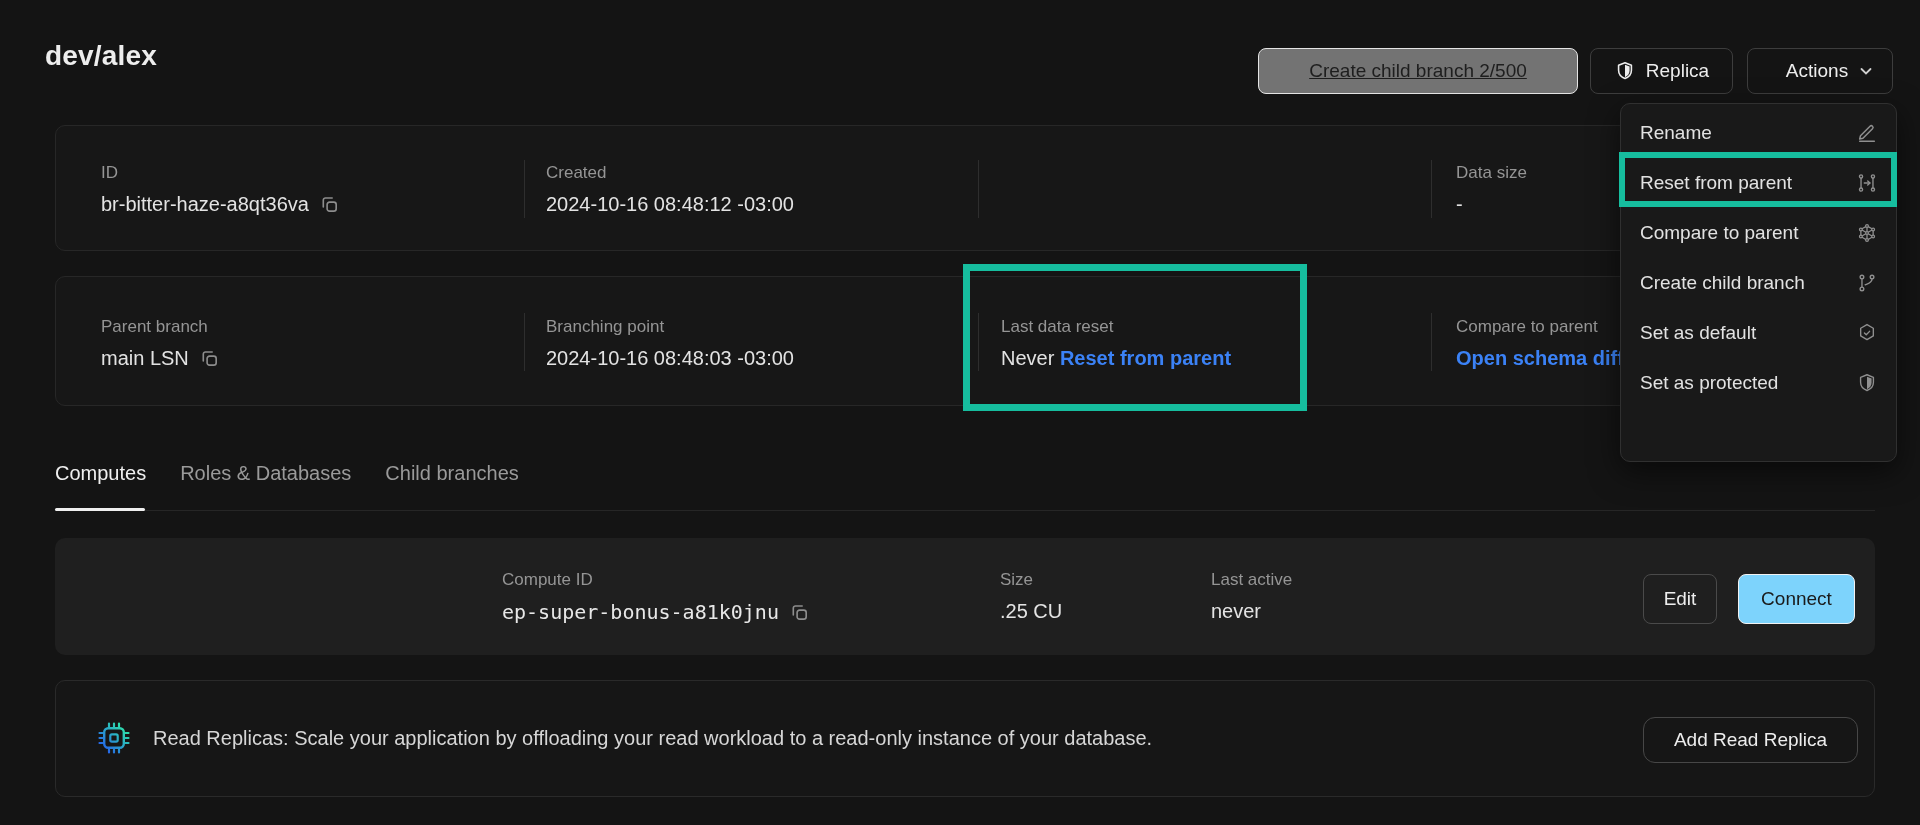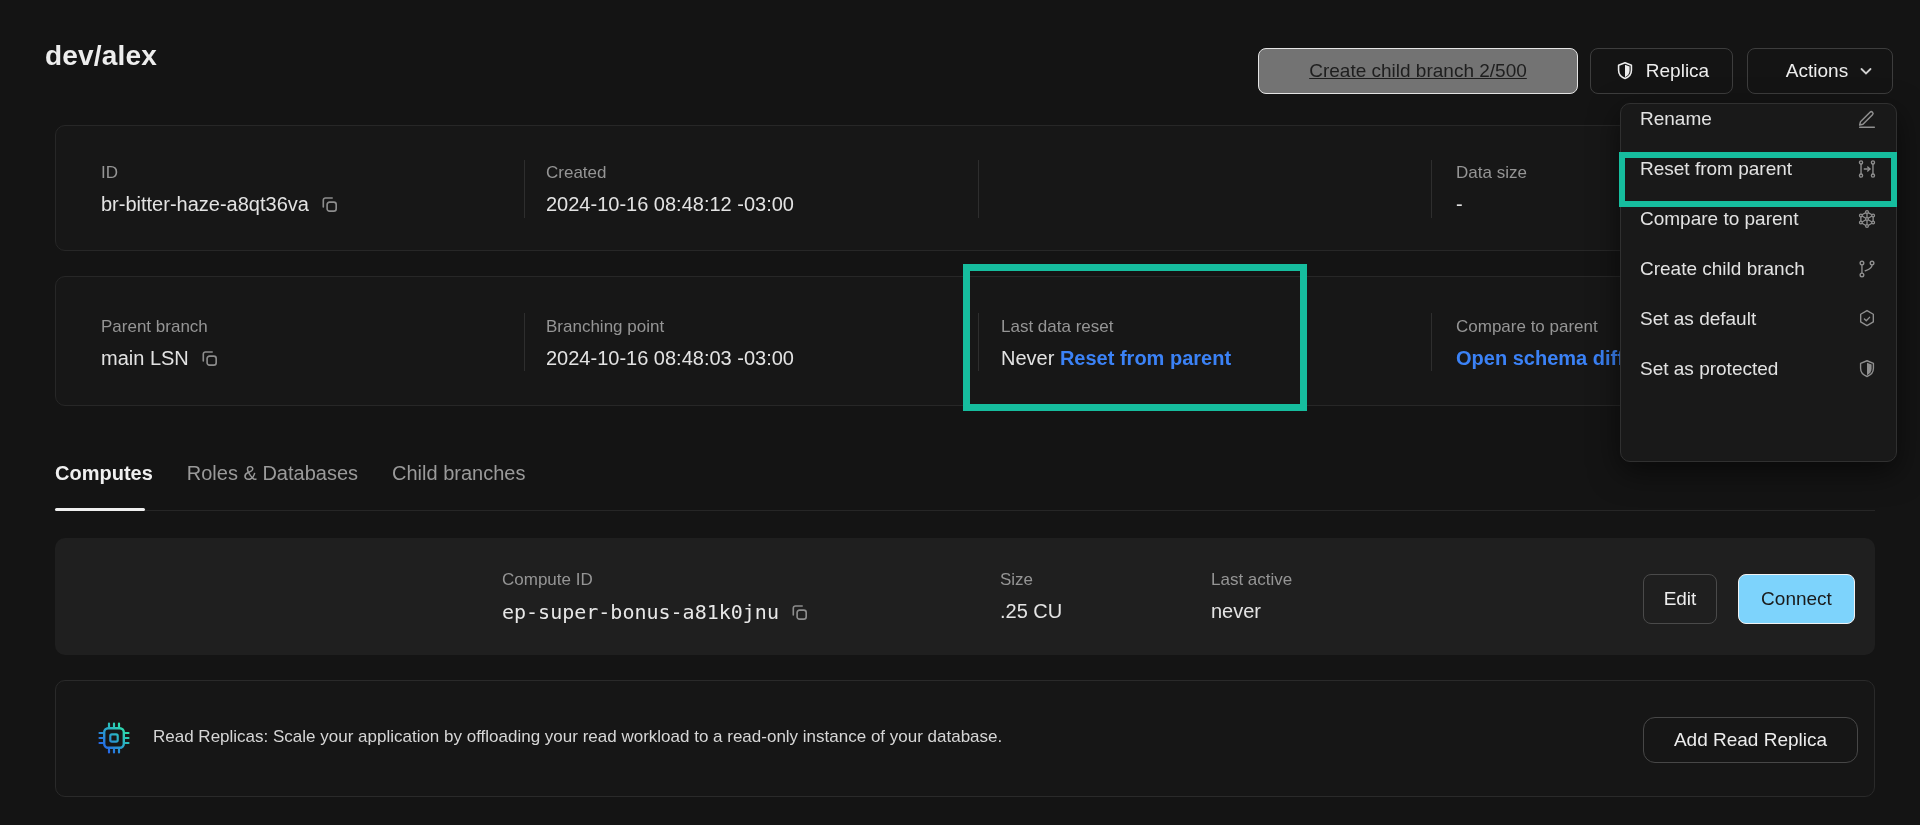--- a/index.html
+++ b/index.html
@@ -41,21 +41,21 @@
   .vdiv { position:absolute; width:1px; background:#2e2e2e; }
   .cell { position:absolute; }
   .lbl { font-size:17px; color:#959595; font-weight:500; margin-bottom:10px; white-space:nowrap; }
   .val { font-size:20px; color:#e3e3e3; white-space:nowrap; }
   .copy-ic { color:#8d8d8d; margin-left:10px; vertical-align:-4px; }
   a.blue-link { color:#3b82f6; font-weight:600; text-decoration:none; white-space:nowrap; }
 
   
   .tabs { position:absolute; left:55px; top:462px; display:flex; gap:34px; }
   .tab { font-size:20px; color:#9a9a9a; padding-bottom:24px; cursor:pointer; white-space:nowrap; }
-  .tab.active { color:#f0f0f0; font-weight:700; }
+  .tab.active { color:#f0f0f0; font-weight:400; }
   .tabs-border { position:absolute; left:55px; top:510px; width:1820px; height:1px; background:#262626; }
   .tab-underline { position:absolute; left:55px; top:508px; width:90px; height:3px; background:#efefef; border-radius:2px; }
 
   
   #card-compute {
     position:absolute; left:55px; top:538px; width:1820px; height:117px;
     background:#1f1f1f; border-radius:10px;
   }
   .mono { font-family:"DejaVu Sans Mono", monospace; font-size:20px; color:#e8e8e8; }
   .row-btn {
@@ -63,38 +63,38 @@
     border-radius:8px; font-size:19px; cursor:pointer; height:50px; top:574px;
   }
   #btn-edit { left:1643px; width:74px; background:transparent; border:1px solid #4a4a4a; color:#ededed; }
   #btn-connect { left:1738px; width:117px; background:#7dd3fc; border:1px solid #f2f2f2; color:#1a1a1a; }
 
   
   #card-replicas {
     position:absolute; left:55px; top:680px; width:1820px; height:117px;
     background:#161616; border:1px solid #2a2a2a; border-radius:10px;
   }
-  .replica-msg { position:absolute; left:153px; top:727px; font-size:17px; color:#d6d6d6; white-space:nowrap; }
+  .replica-msg { position:absolute; left:153px; top:727px; font-size:20px; color:#d6d6d6; white-space:nowrap; }
   #chip { position:absolute; left:95px; top:719px; }
   #btn-add-replica {
     position:absolute; left:1643px; top:717px; width:215px; height:46px;
     display:flex; align-items:center; justify-content:center;
     background:transparent; border:1px solid #474747; border-radius:12px;
     color:#ededed; font-size:19px; cursor:pointer;
   }
 
   
   .menu {
     position:absolute; left:1620px; top:103px; width:277px; height:359px;
     background:#191919; border:1px solid #303030; border-radius:10px;
     z-index:20; padding:4px 0; box-shadow:0 10px 30px rgba(0,0,0,.55);
   }
   .menu-item {
     height:50px; padding:0 18px 0 19px;
-    display:flex; justify-content:space-between;
+    display:flex; align-items:center; justify-content:space-between;
     font-size:19px; color:#e2e2e2; cursor:pointer; white-space:nowrap;
   }
   .menu-item .mi-icon { color:#8f8f8f; display:flex; }
 
   
   .annot { position:absolute; border:7px solid #16bd9e; pointer-events:none; }
   #annot-cell { left:963px; top:264px; width:344px; height:147px; z-index:6; }
   #annot-menu { left:1619px; top:152px; width:278px; height:55px; z-index:25; border-width:6px; }
 </style>
 </head>

